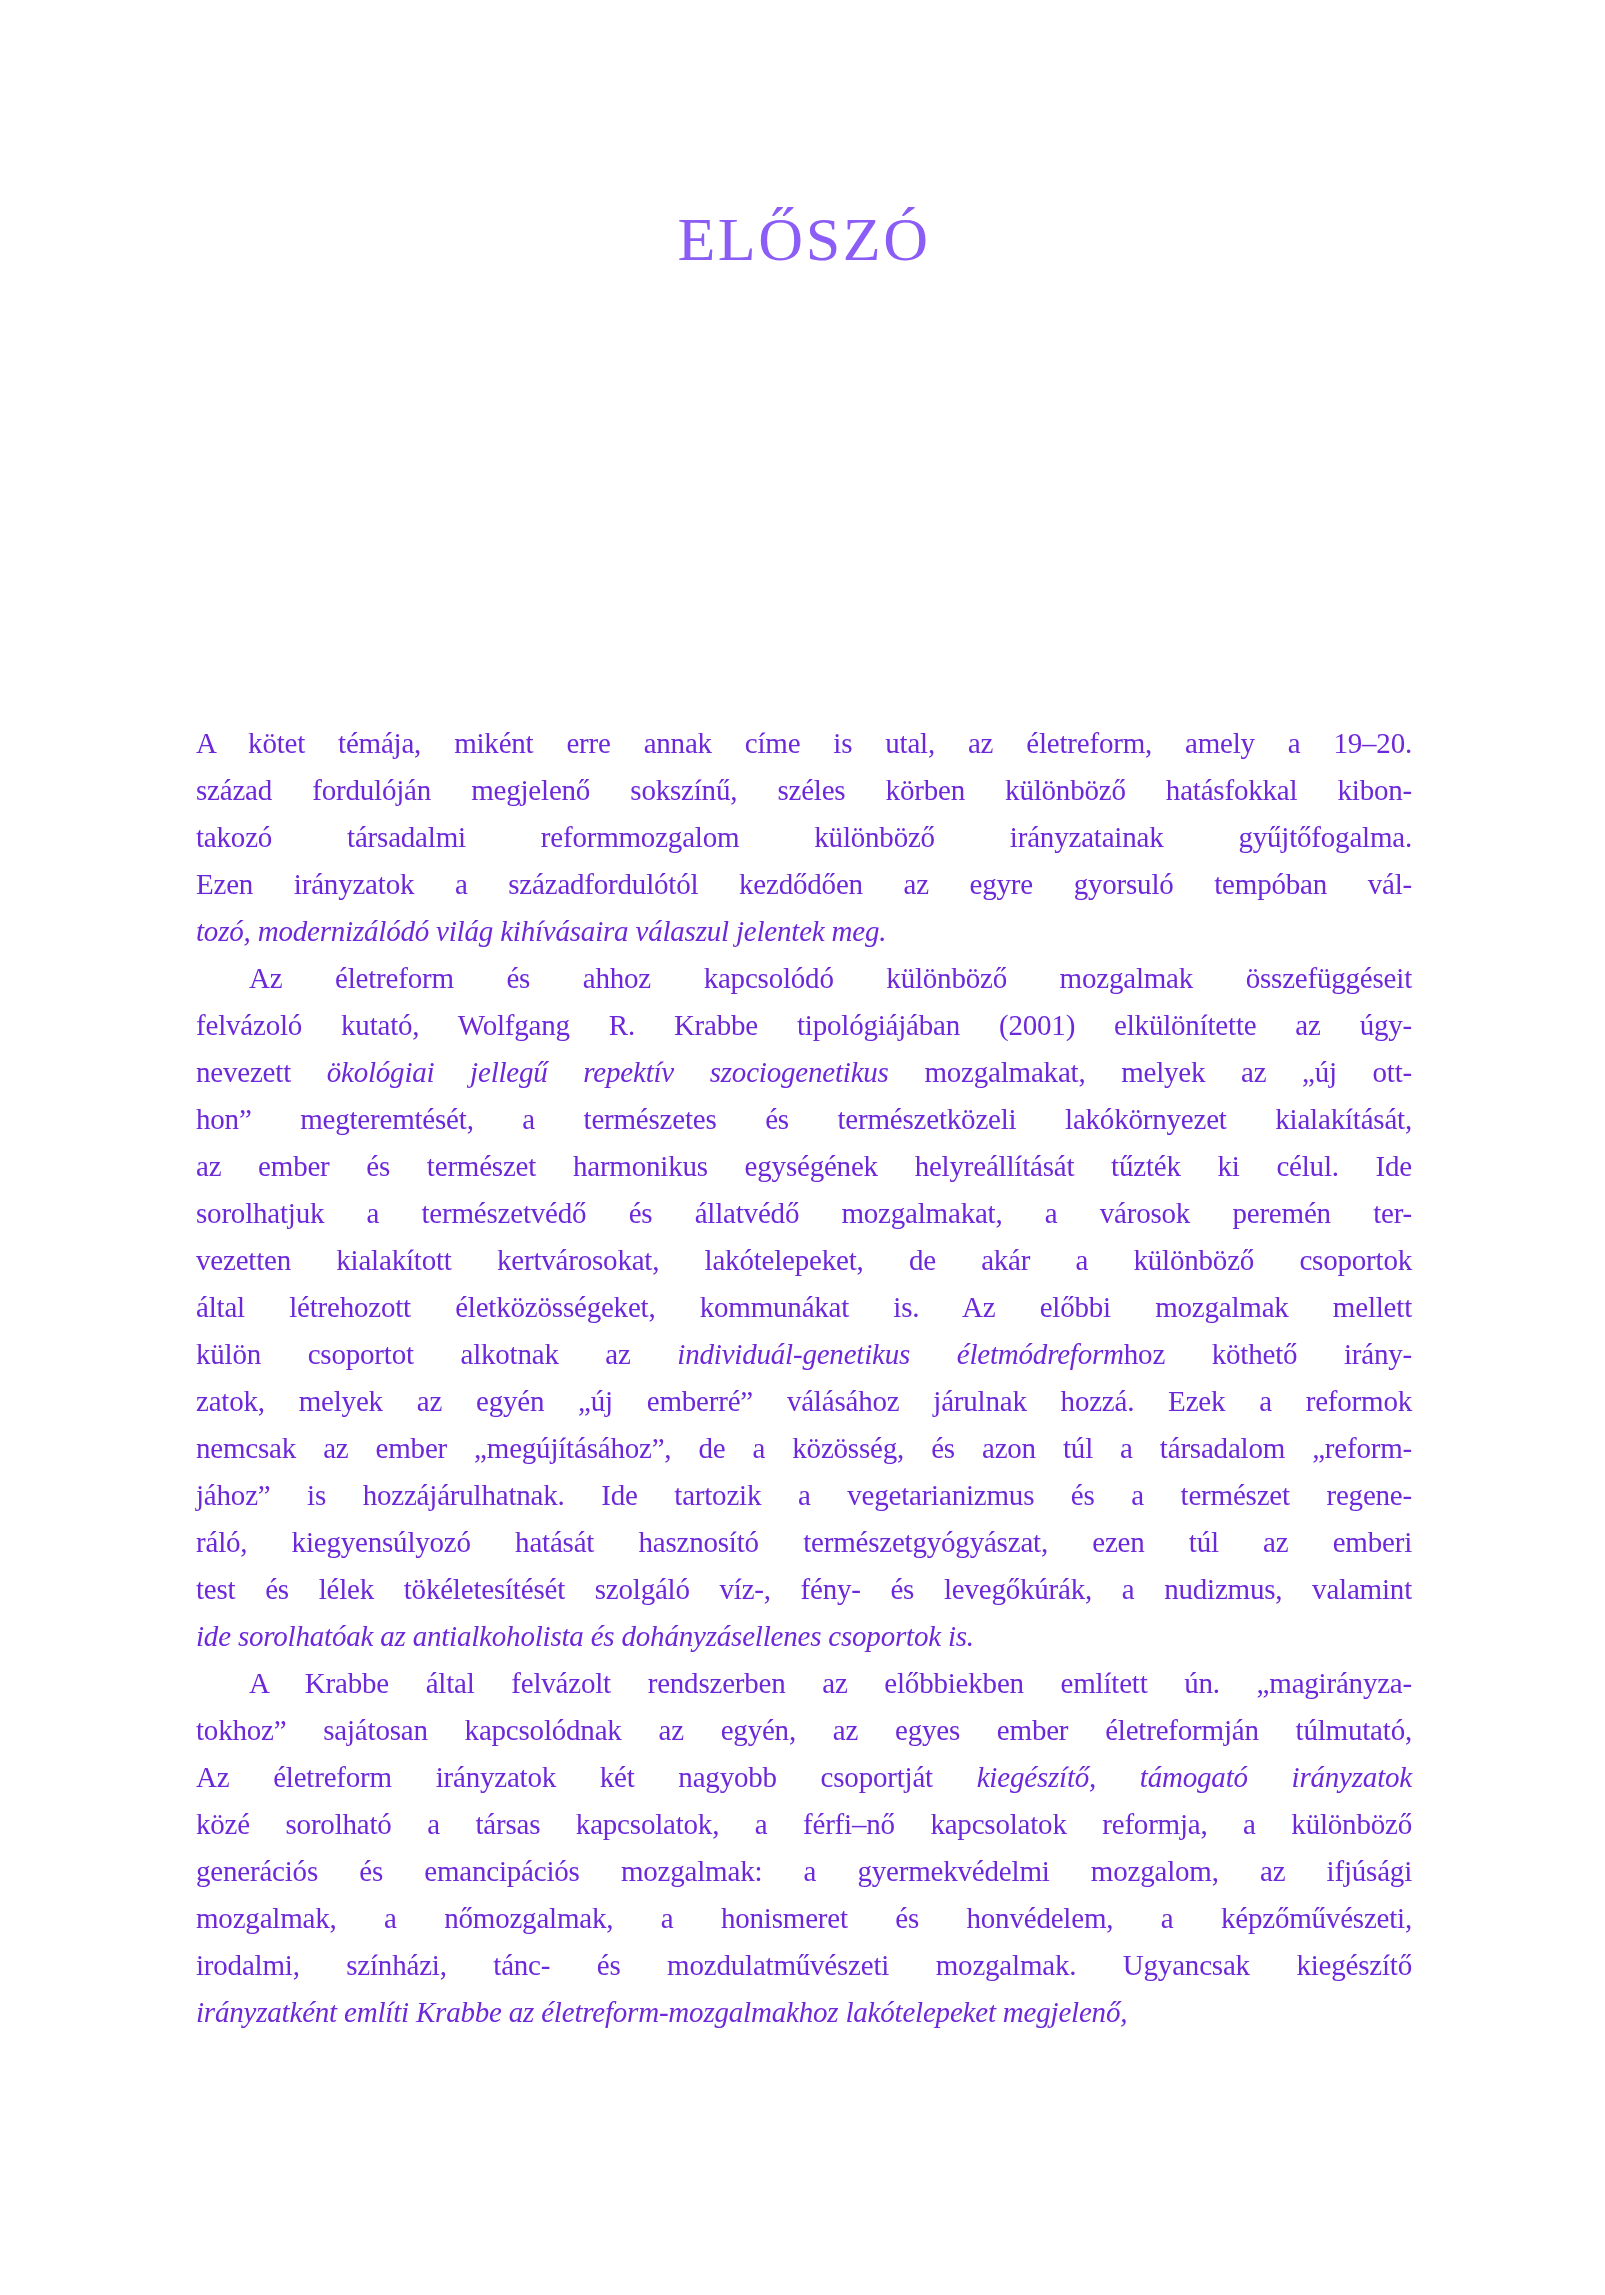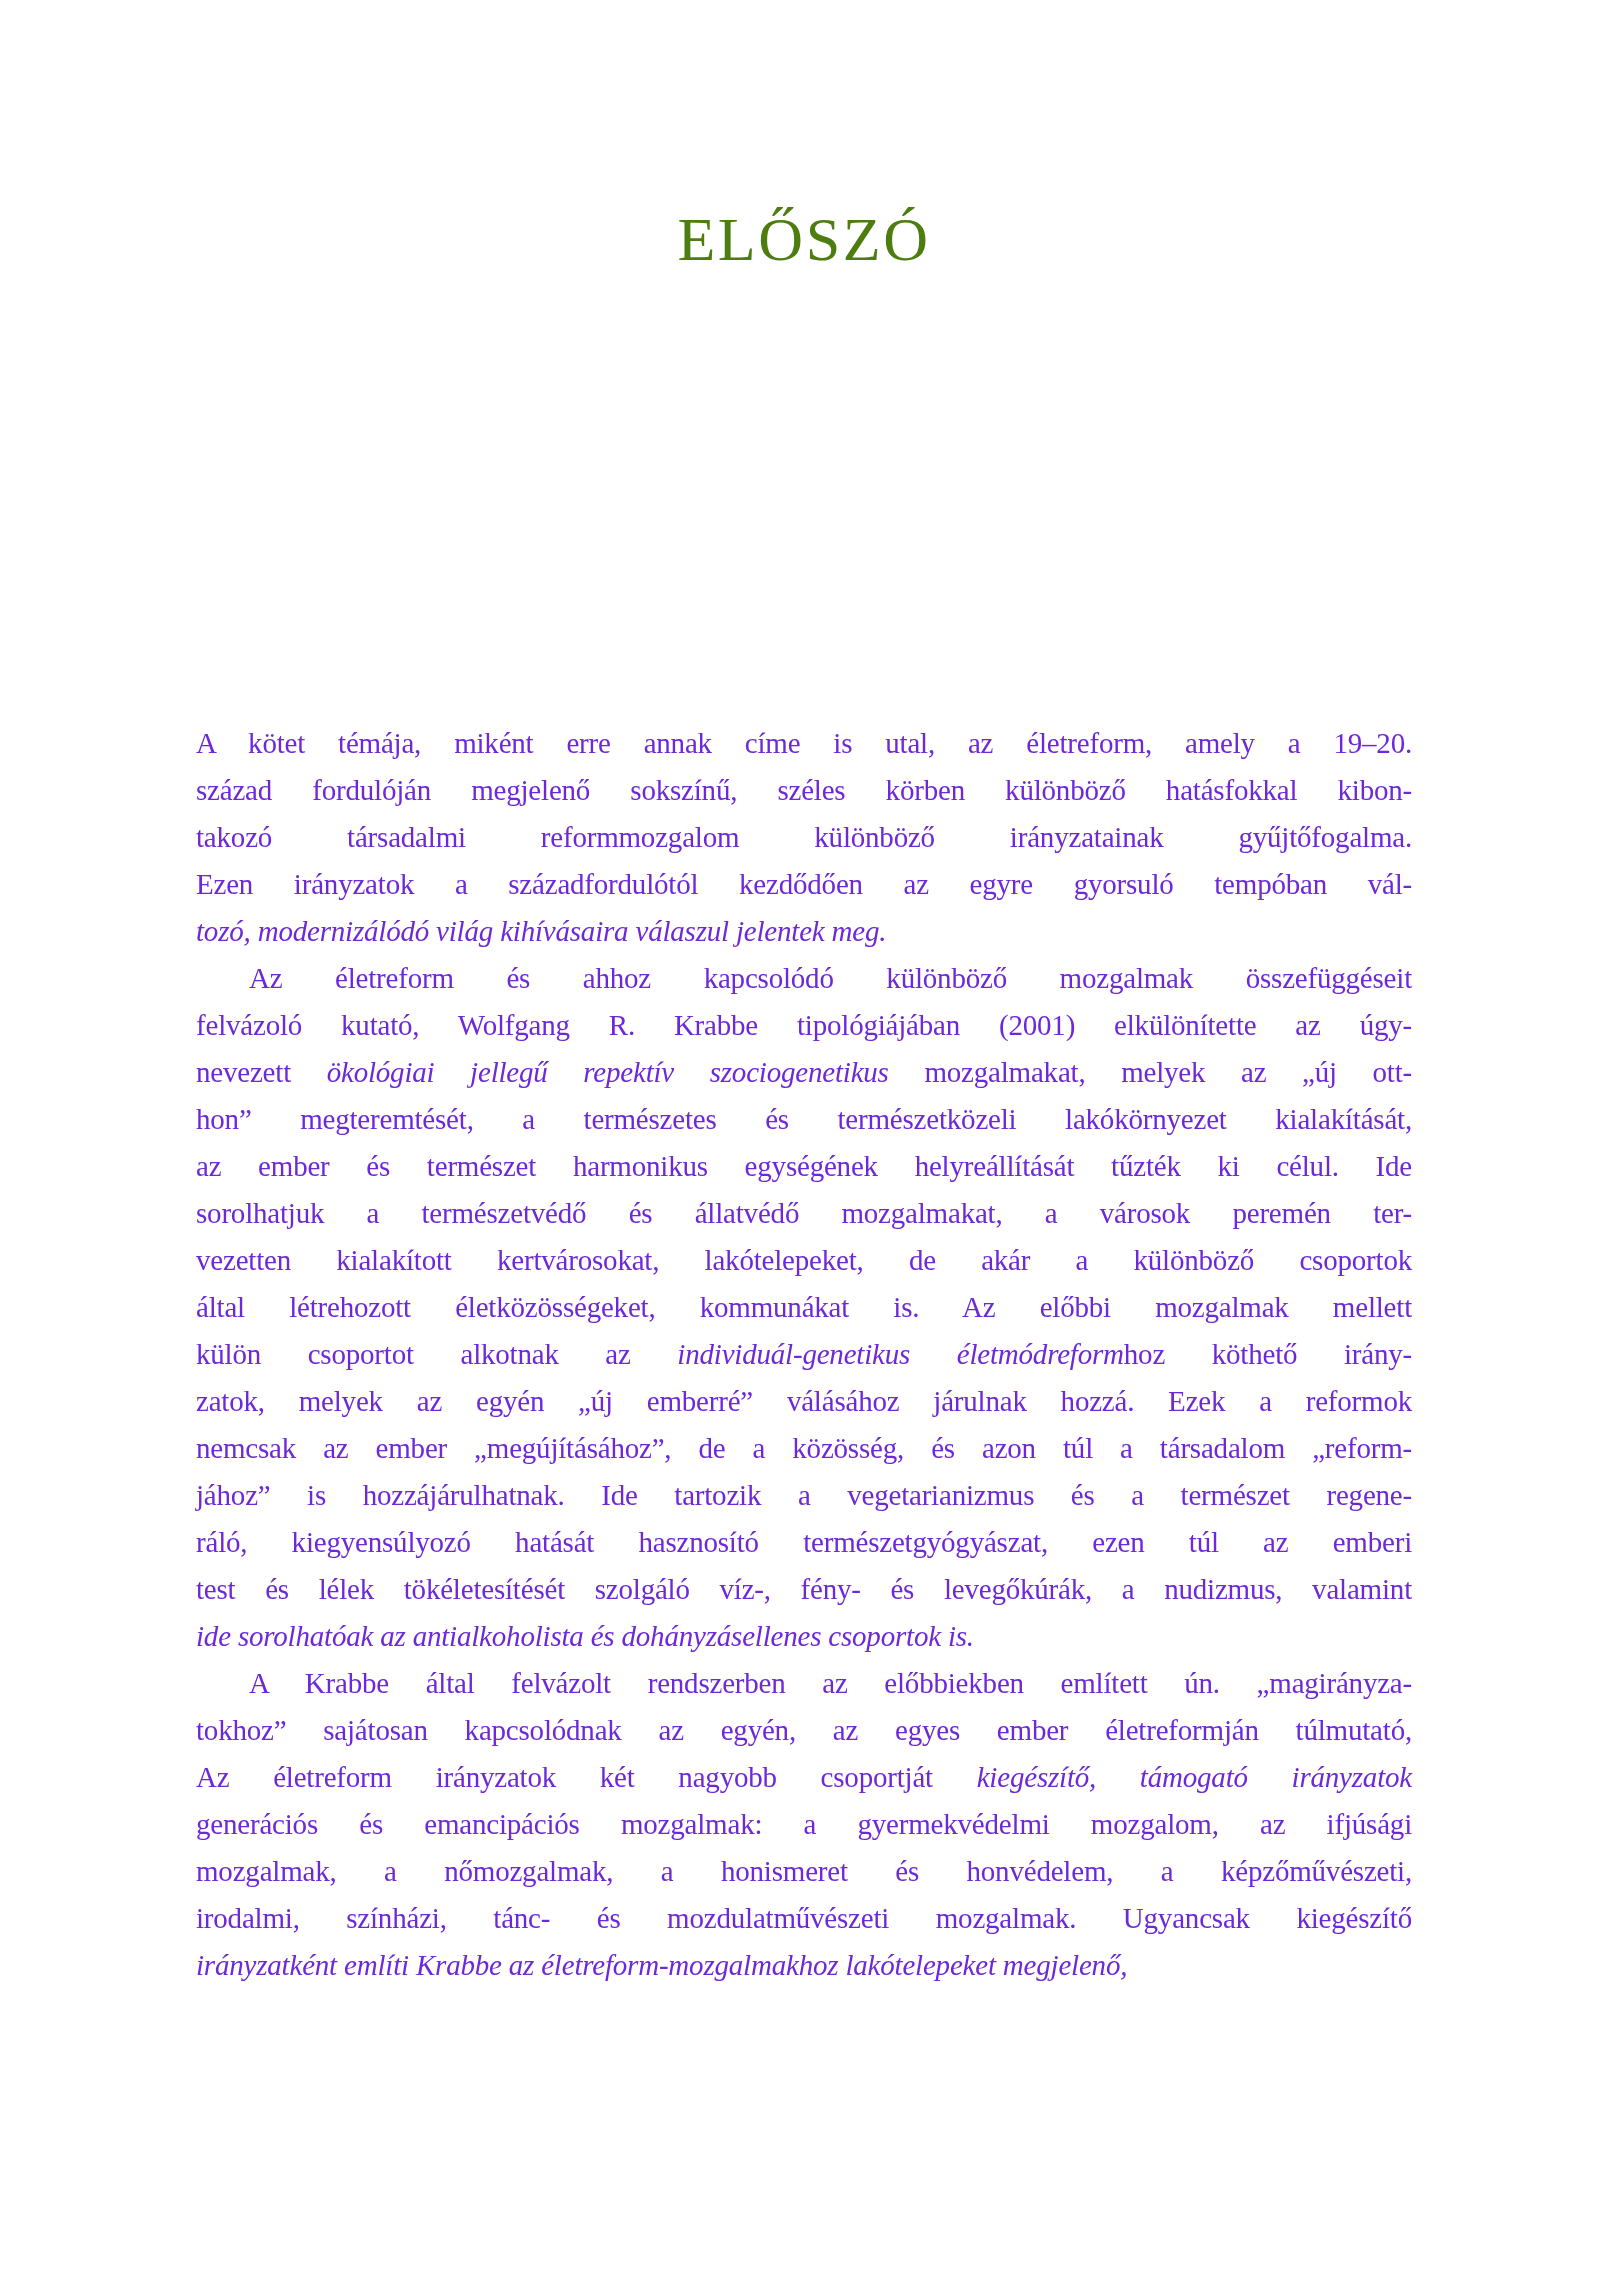--- a/index.html
+++ b/index.html
@@ -18,21 +18,21 @@
   }
   .title {
     position: absolute;
     top: 205px;
     left: 196px;
     width: 1216px;
     text-align: center;
     font-size: 62px;
     font-weight: 400;
     letter-spacing: 2.6px;
-    color: #4d7c0f;
+    color: #8b5cf6;
     line-height: 1.1;
   }
   .body-text {
     position: absolute;
     top: 720px;
     left: 196px;
     width: 1216px;
     font-size: 29px;
     letter-spacing: -0.2px;
     color: #6d28d9;
@@ -81,20 +81,21 @@
         <div class="line"><span>nemcsak az ember „megújításához”, de a közösség, és azon túl a társadalom „reform-</span></div>
         <div class="line"><span>jához” is hozzájárulhatnak. Ide tartozik a vegetarianizmus és a természet regene-</span></div>
         <div class="line"><span>ráló, kiegyensúlyozó hatását hasznosító természetgyógyászat, ezen túl az emberi</span></div>
         <div class="line"><span>test és lélek tökéletesítését szolgáló víz-, fény- és levegőkúrák, a nudizmus, valamint</span></div>
         <div class="line last"><span>ide sorolhatóak az antialkoholista és dohányzásellenes csoportok is.</span></div>
       </div>
       <div class="para">
         <div class="line first-indent"><span>A Krabbe által felvázolt rendszerben az előbbiekben említett ún. „magirányza-</span></div>
         <div class="line"><span>tokhoz” sajátosan kapcsolódnak az egyén, az egyes ember életreformján túlmutató,</span></div>
         <div class="line"><span>Az életreform irányzatok két nagyobb csoportját </span><span class="em">kiegészítő, támogató irányzatok</span></div>
+        <div class="line"><span>közé sorolható a társas kapcsolatok, a férfi–nő kapcsolatok reformja, a különböző</span></div>
         <div class="line"><span>generációs és emancipációs mozgalmak: a gyermekvédelmi mozgalom, az ifjúsági</span></div>
         <div class="line"><span>mozgalmak, a nőmozgalmak, a honismeret és honvédelem, a képzőművészeti,</span></div>
         <div class="line"><span>irodalmi, színházi, tánc- és mozdulatművészeti mozgalmak. Ugyancsak kiegészítő</span></div>
         <div class="line last"><span>irányzatként említi Krabbe az életreform-mozgalmakhoz lakótelepeket megjelenő,</span></div>
       </div>
     </div>
 </div>
 
 
 </body></html>

